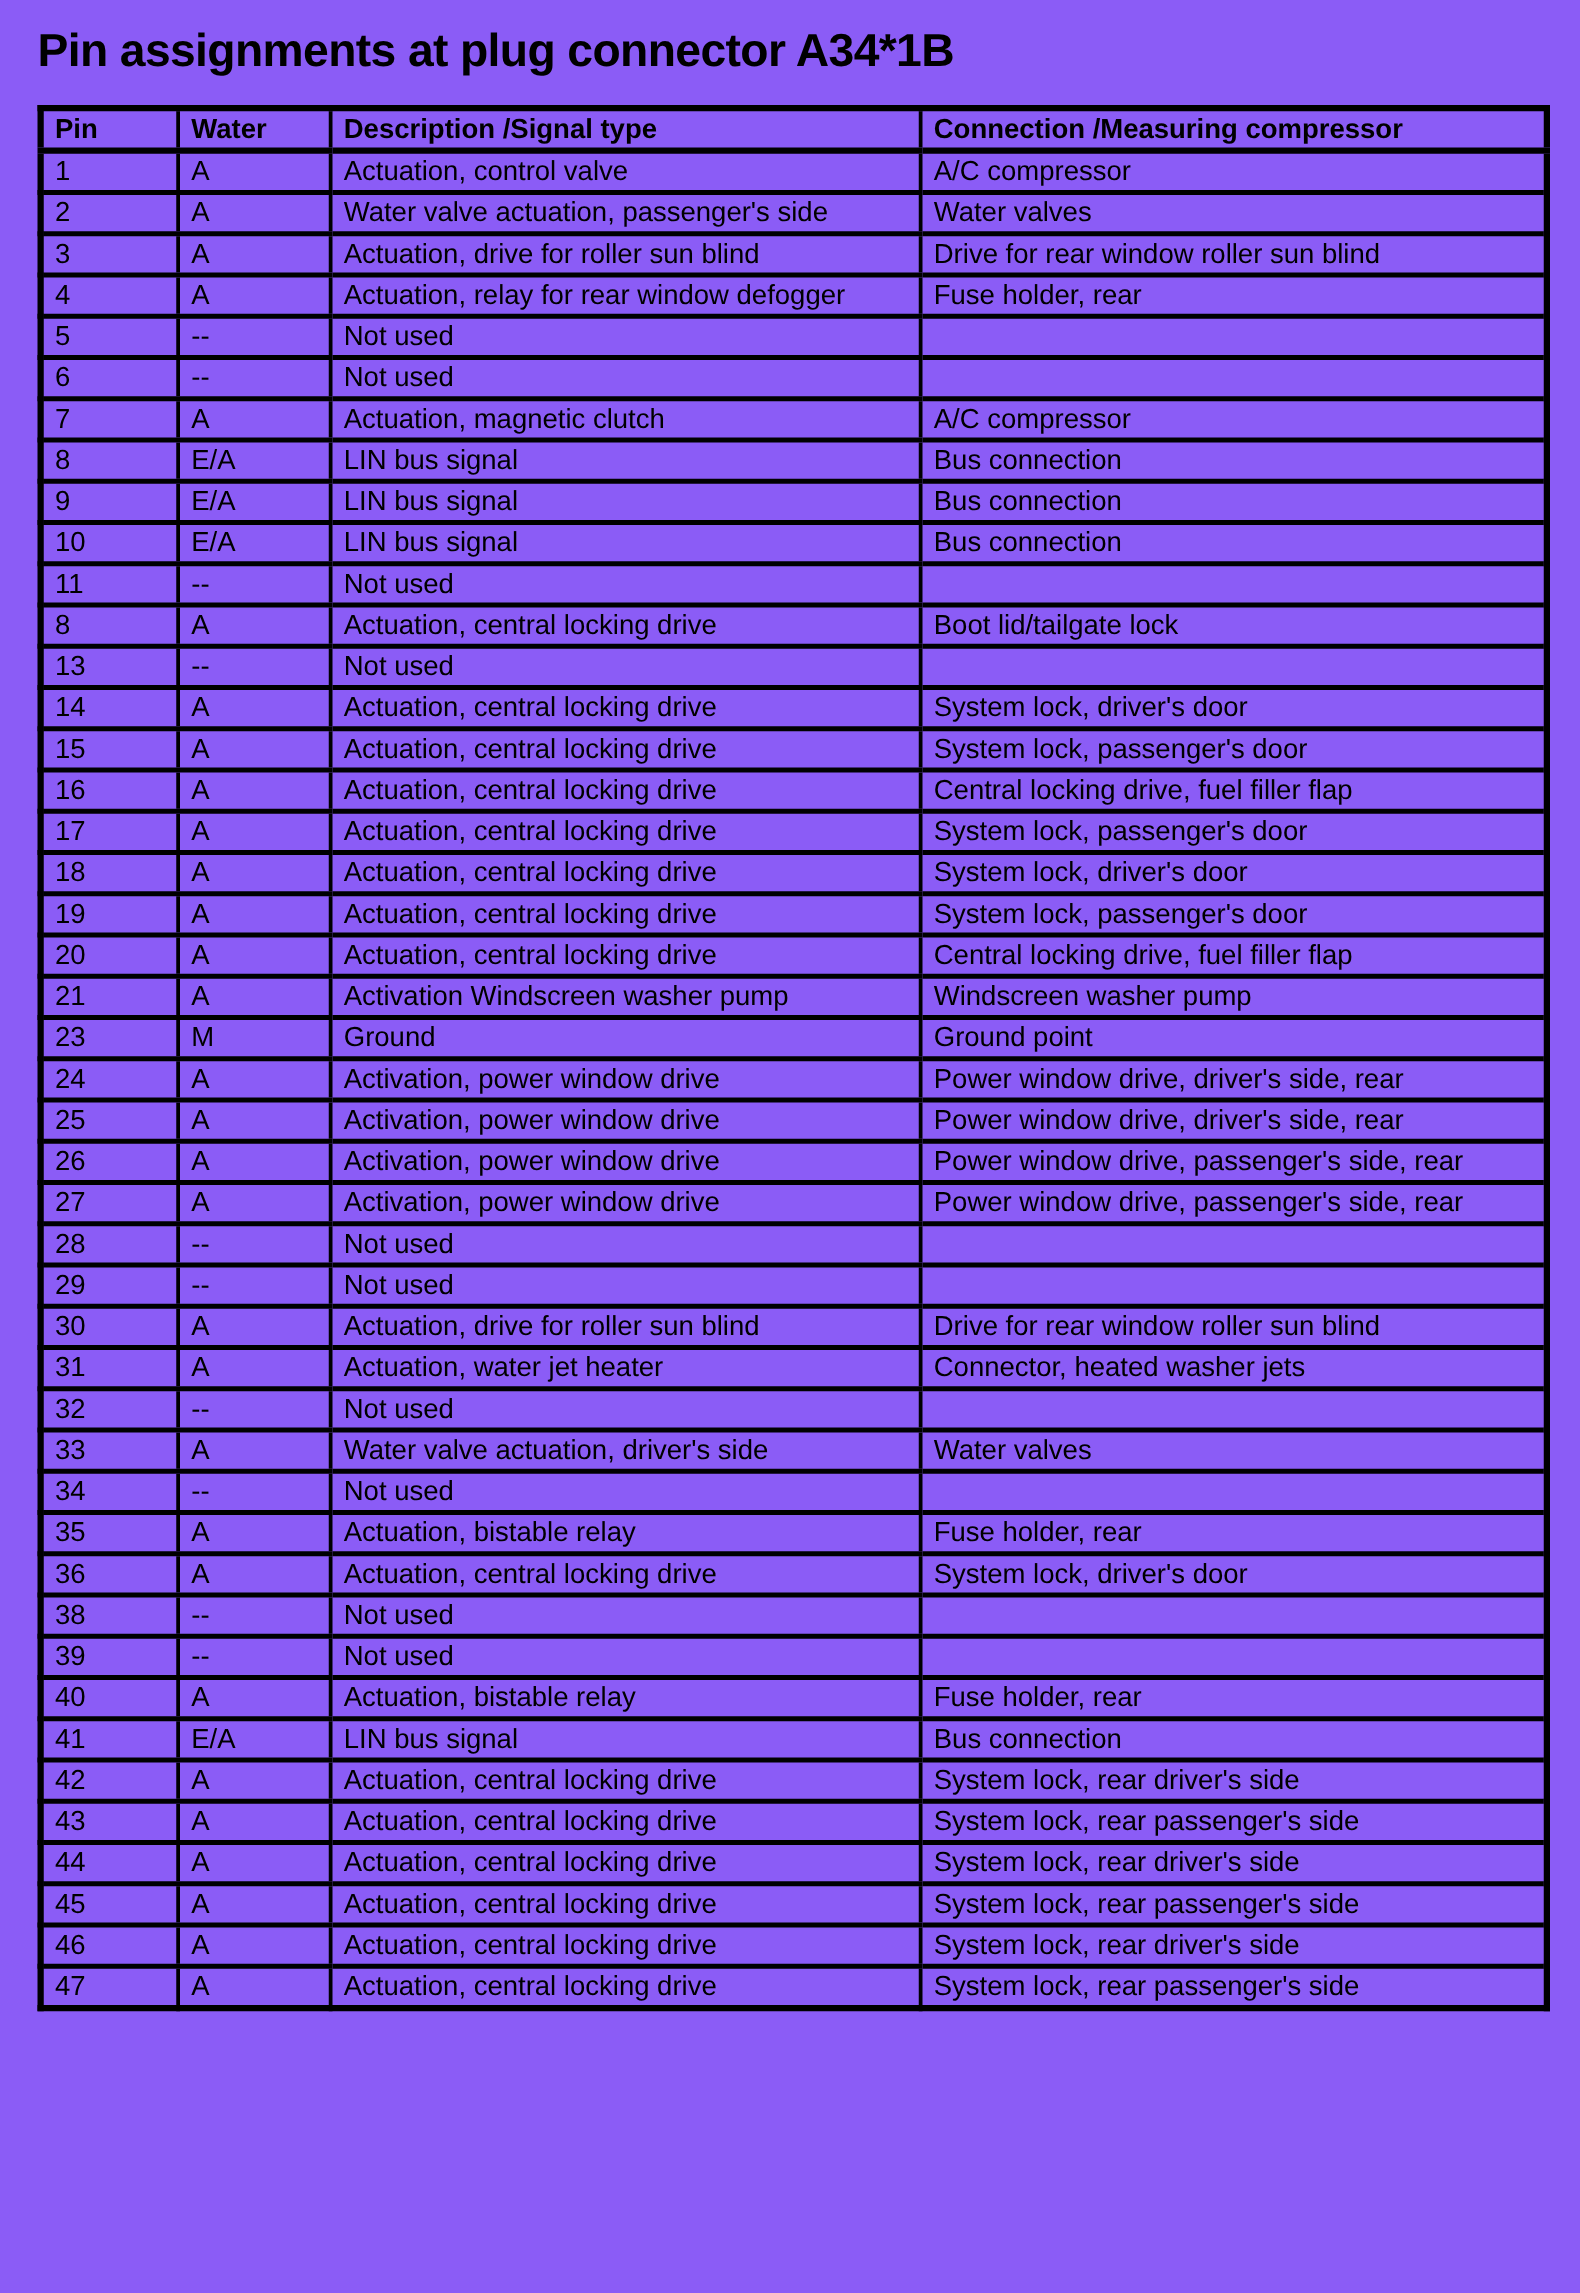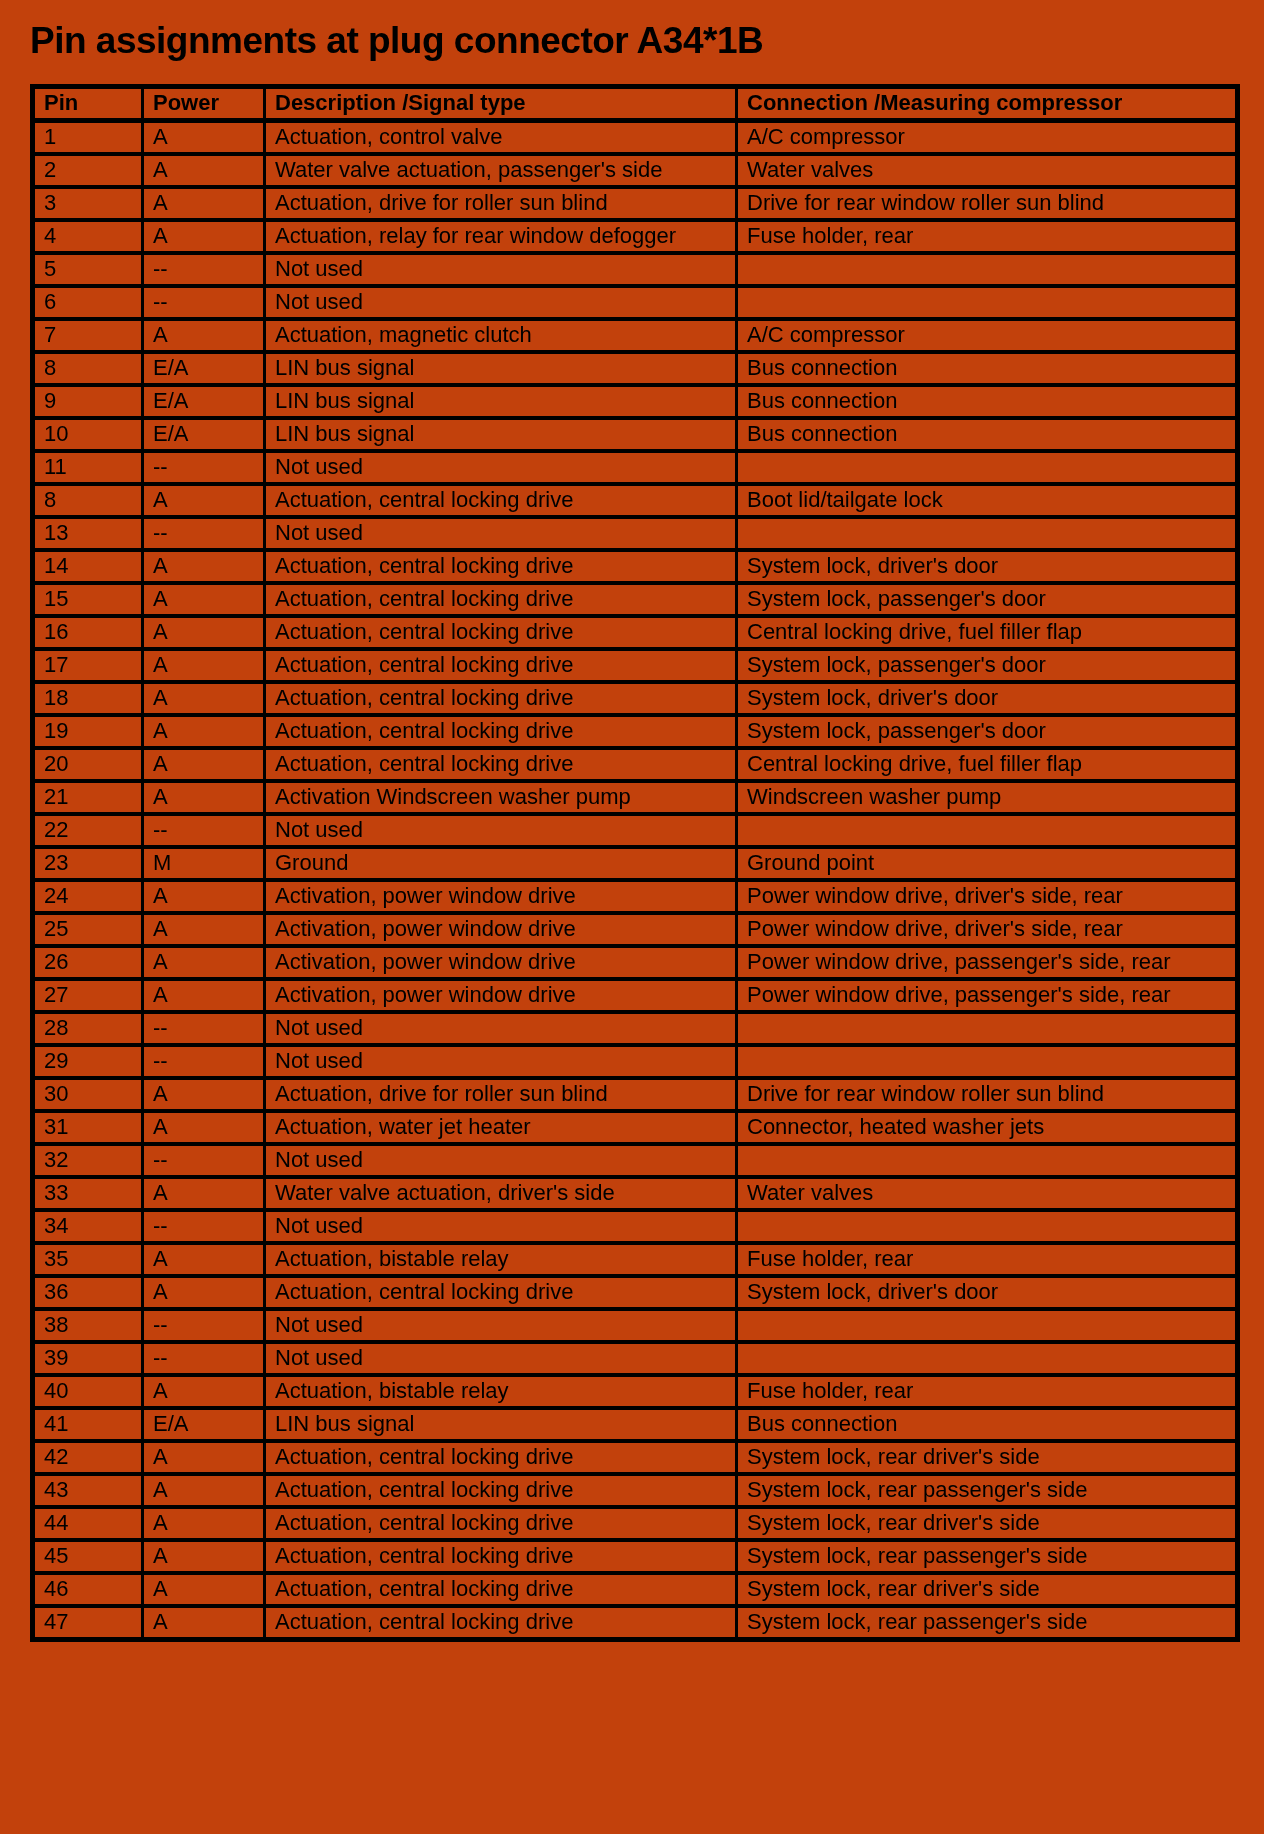--- a/index.html
+++ b/index.html
@@ -4,21 +4,21 @@
 <style>
   * { box-sizing: border-box; margin: 0; padding: 0; }
   html, body {
     background: #ffffff;
     font-family: "Liberation Sans", sans-serif;
     color: #000000;
   }
   .page {
     width: 1264px;
     min-height: 1834px;
-    background: #c2410c;
+    background: #8b5cf6;
     padding: 14px 28px 10px 30px;
   }
   .doc-title {
     font-size: 37px;
     font-weight: bold;
     letter-spacing: -0.5px;
     color: #000000;
     margin: 6px 0 22px 0;
   }
   table.pin-table {
@@ -59,21 +59,21 @@
   <table class="pin-table">
     <colgroup>
       <col class="col-pin">
       <col class="col-type">
       <col class="col-desc">
       <col class="col-conn">
     </colgroup>
     <thead>
       <tr>
         <th>Pin</th>
-        <th>Power</th>
+        <th>Water</th>
         <th>Description /Signal type</th>
         <th>Connection /Measuring compressor</th>
       </tr>
     </thead>
     <tbody>
         <tr>
           <td>1</td>
           <td>A</td>
           <td>Actuation, control valve</td>
           <td>A/C compressor</td>
@@ -192,26 +192,20 @@
           <td>Actuation, central locking drive</td>
           <td>Central locking drive, fuel filler flap</td>
         </tr>
         <tr>
           <td>21</td>
           <td>A</td>
           <td>Activation Windscreen washer pump</td>
           <td>Windscreen washer pump</td>
         </tr>
         <tr>
-          <td>22</td>
-          <td>--</td>
-          <td>Not used</td>
-          <td></td>
-        </tr>
-        <tr>
           <td>23</td>
           <td>M</td>
           <td>Ground</td>
           <td>Ground point</td>
         </tr>
         <tr>
           <td>24</td>
           <td>A</td>
           <td>Activation, power window drive</td>
           <td>Power window drive, driver's side, rear</td>

